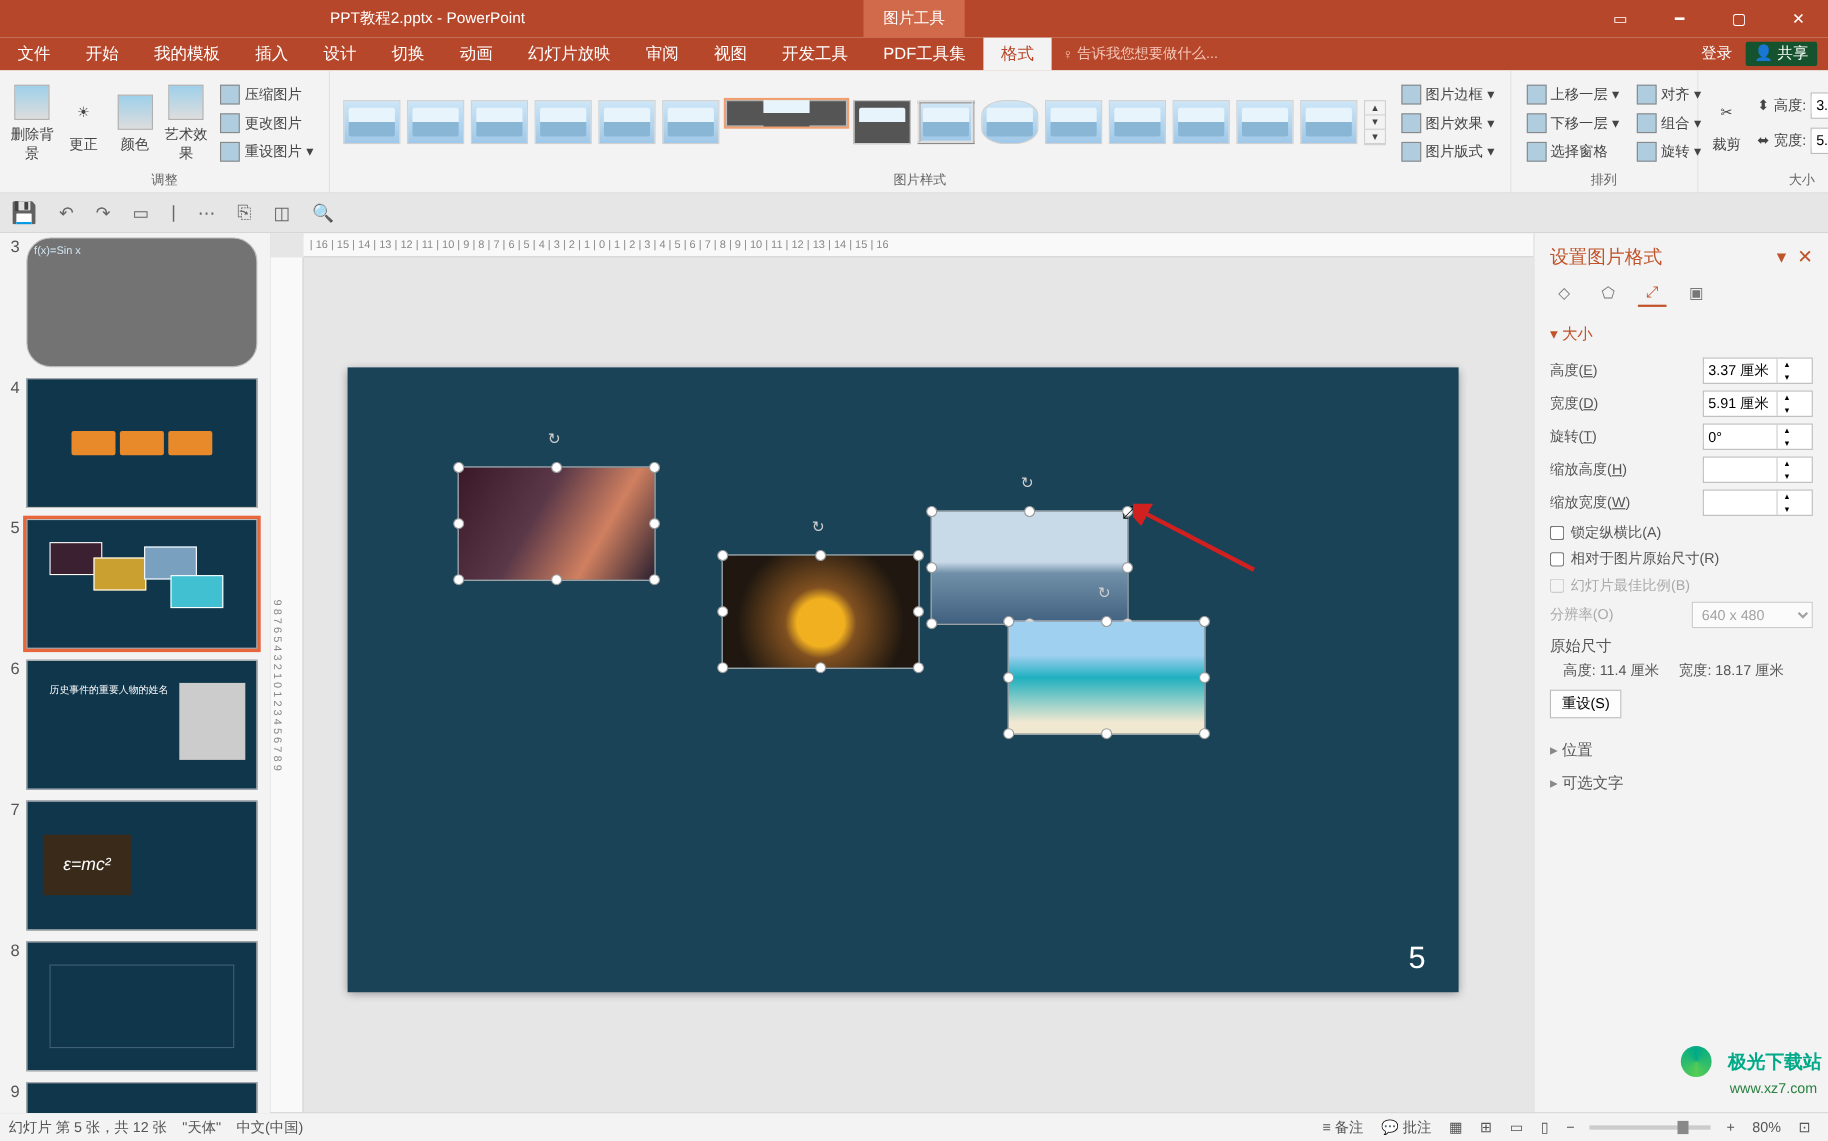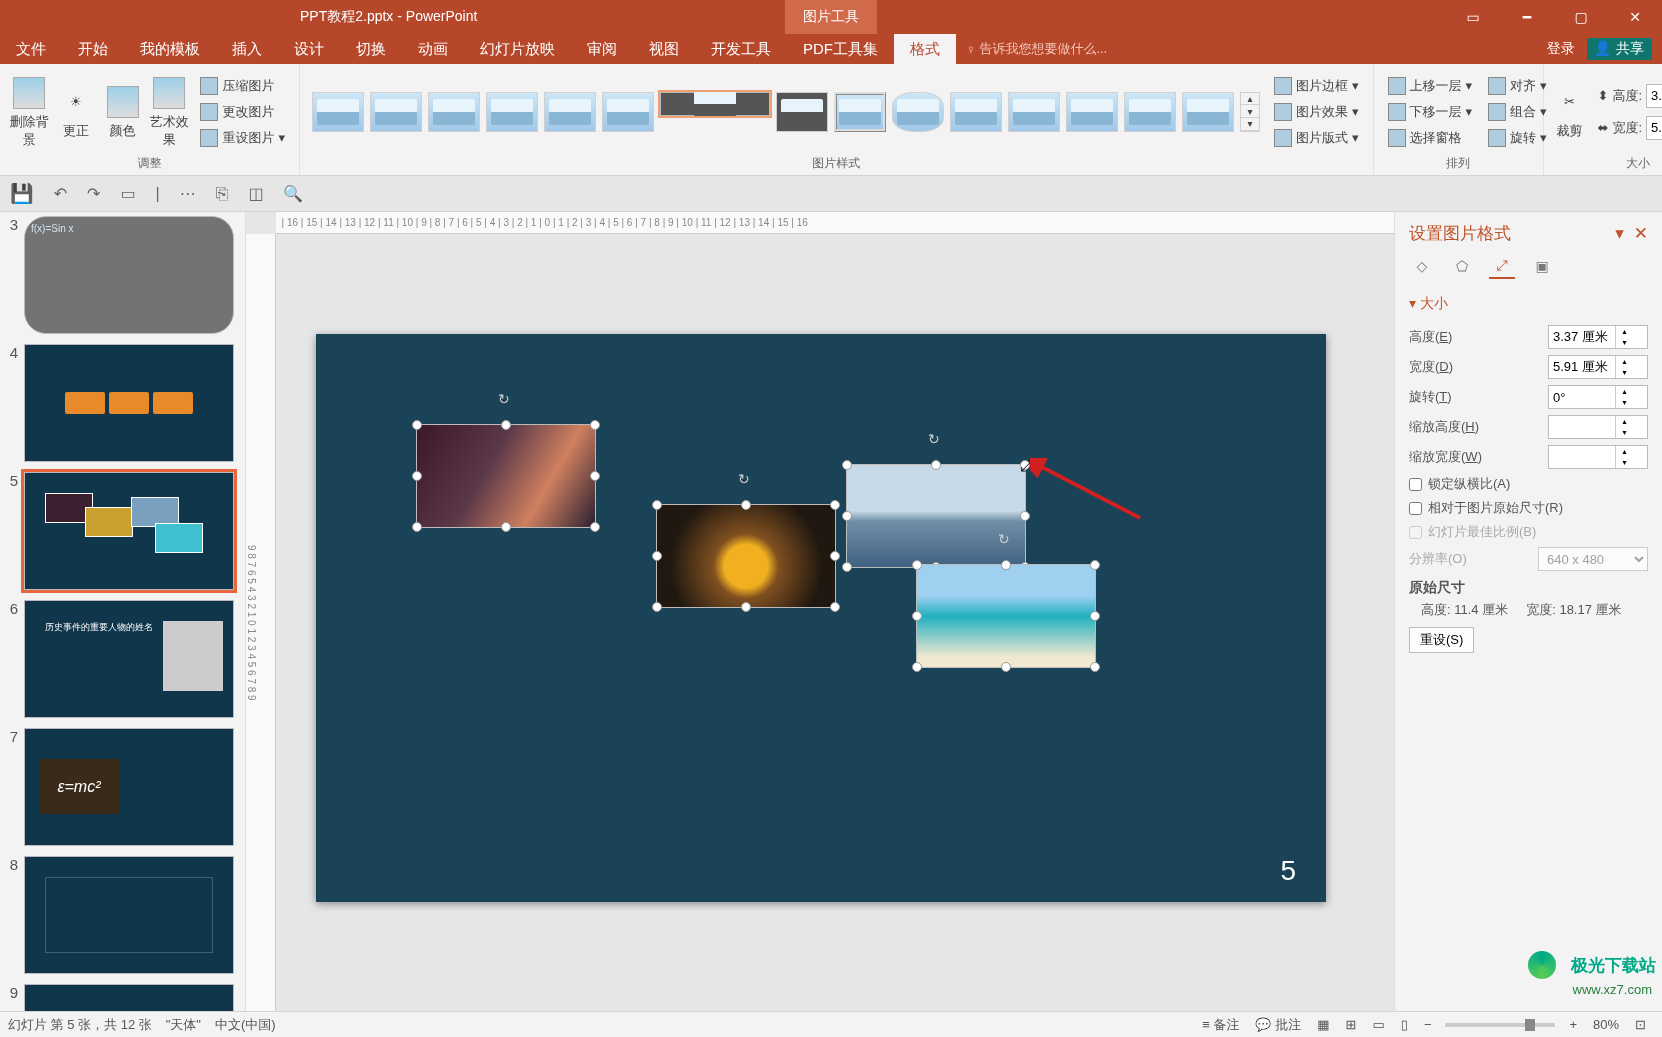--- a/index.html
+++ b/index.html
@@ -138,21 +138,21 @@
   <div class="rtab">视图</div>
   <div class="rtab">开发工具</div>
   <div class="rtab">PDF工具集</div>
   <div class="rtab active">格式</div>
   <div class="tell-me">
     <span>♀</span>&nbsp;
     <span>告诉我您想要做什么...</span>
   </div>
   <div class="tab-right">
     <div class="ritem">登录</div>
-    <div class="ritem" style="background:#0f766e;border-radius:2px;padding:2px 8px;">
+    <div class="ritem" style="background:#14532d;border-radius:2px;padding:2px 8px;">
       <span>👤</span>
       <span>共享</span>
     </div>
   </div>
 </div>
 
 <div class="ribbon">
   <div class="rgroup" style="width:300px;">
     <div class="gbody">
       <div class="bigbtn">
@@ -514,28 +514,30 @@
         <span>相对于图片原始尺寸(R)</span>
       </div>
     <div class="chk-row disabled">
         <input type="checkbox" disabled="" style="">
         <span>幻灯片最佳比例(B)</span>
       </div>
     <div class="frow">
       <label style="color:#aaa;">分辨率(O)</label>
       <select class="sel" disabled=""><option>640 x 480</option></select>
     </div>
-    <div style="margin-top:8px;color:#555;font-weight:bold;">原始尺寸</div>
+    <div style="margin-top:8px;color:#555;">原始尺寸</div>
     <div style="display:flex;gap:18px;margin:4px 0 4px 12px;font-size:13px;color:#555;">
       <span>高度: 11.4 厘米</span>
       <span>宽度: 18.17 厘米</span>
     </div>
     <button class="reset-btn">重设(S)</button>
 
     <div style="height:14px;"></div>
+    <div class="collapsed-sec">位置</div>
+    <div class="collapsed-sec">可选文字</div>
   </div>
 
   <div class="watermark">
     <span style="width:28px;height:28px;border-radius:50%;background:conic-gradient(#0a8,#5c5,#0a8);display:inline-block;"></span>
     <span class="gl">极光下载站</span>
     <span class="url">www.xz7.com</span>
   </div>
 </div>
 
 <div class="status">

